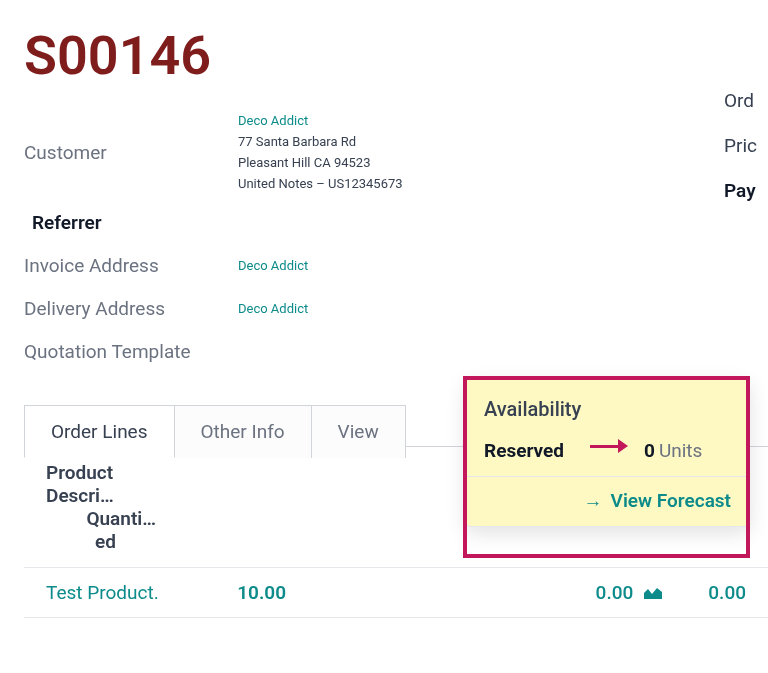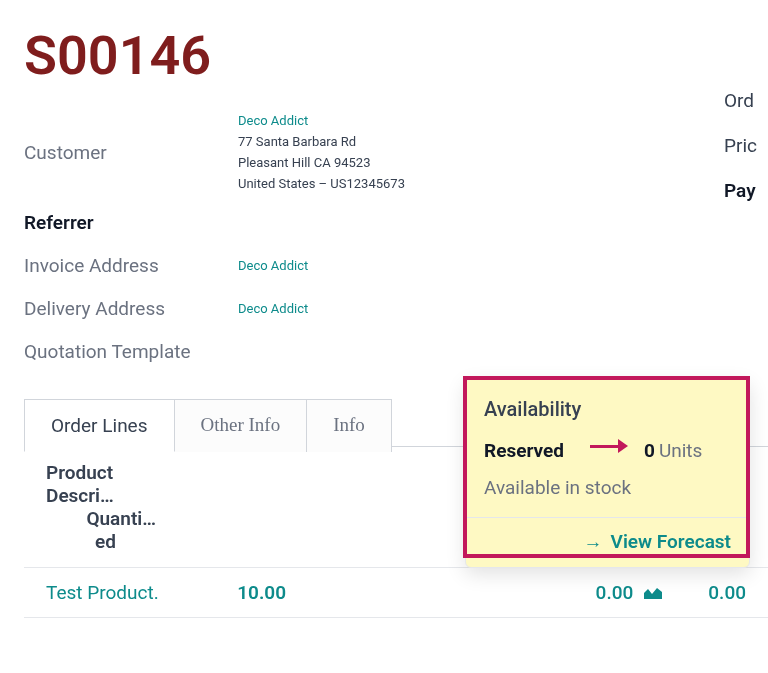--- a/index.html
+++ b/index.html
@@ -27,21 +27,21 @@
     display: flex;
     align-items: center;
     margin-bottom: 20px;
   }
   .form-label {
     width: 214px;
     color: #6b7280;
     font-size: 19px;
     flex-shrink: 0;
   }
-  .form-label.strong { color:#111827; font-weight:600; }
+  .form-label.strong { color:#111827; font-weight:600;margin-left:8px; }
   .form-value { font-size: 13px; }
   .link { color: #0d8b8b; cursor: pointer; }
   .addr-line { color:#374151; margin-top:6px; }
   .right-labels {
     position:absolute;
     right:0; top:89px;
     width:44px; overflow:hidden;
     font-size:19px; color:#374151;
   }
   .right-labels div{ margin-bottom:22px; white-space:nowrap;}
@@ -52,23 +52,23 @@
     margin-top:30px;
   }
   .tab {
     border:1px solid #d1d5db;
     border-bottom:none;
     padding:14px 26px;
     background:#fcfcfc;
     color:#6b7280;
     cursor:pointer;
     position:relative;
-    top:6px;
-  }
-  .tab + .tab{ border-left:none;font-family:Liberation Serif, serif;}
+    top:12px;
+  }
+  .tab + .tab{ border-left:none;}
   .tab.active{
     background:#fff;
     color:#374151;
     border-bottom:1px solid #fff;
   }
   .table-head {
     display:flex;
     padding:14px 0 14px 22px;
     border-bottom:1px solid #e5e7eb;
     font-weight:600;
@@ -130,21 +130,21 @@
 
 <div class="page">
   <h1>S00146</h1>
 
   <div class="form-row">
     <div class="form-label">Customer</div>
     <div class="form-value">
       <div class="link">Deco Addict</div>
       <div class="addr-line">77 Santa Barbara Rd</div>
       <div class="addr-line">Pleasant Hill CA 94523</div>
-      <div class="addr-line">United States – US12345673</div>
+      <div class="addr-line">United Notes – US12345673</div>
     </div>
   </div>
 
   <div class="form-row">
     <div class="form-label strong">Referrer</div>
   </div>
 
   <div class="form-row">
     <div class="form-label">Invoice Address</div>
     <div class="form-value link">Deco Addict</div>
@@ -155,21 +155,21 @@
     <div class="form-value link">Deco Addict</div>
   </div>
 
   <div class="form-row">
     <div class="form-label">Quotation Template</div>
   </div>
 
   <div class="tabs">
     <div class="tab active">Order Lines</div>
     <div class="tab">Other Info</div>
-    <div class="tab">Info</div>
+    <div class="tab">View</div>
   </div>
 
   <div class="table-head">
     <div class="col-product">Product</div>
     <div class="col-desc">Descri…</div>
     <div class="col-qty">Quanti…</div>
     <div class="col-spacer"></div>
     <div class="col-hdr-right">ed</div>
   </div>
 
@@ -199,20 +199,19 @@
   <h3>Availability</h3>
   <div class="pop-row">
     <span class="pop-label">Reserved</span>
     <span class="arrow-mark">
         <span class="tail"></span>
         <span class="head"></span>
       </span>
     <span class="pop-value">0</span>
     <span class="pop-unit">Units</span>
   </div>
-  <div class="pop-stock">Available in stock</div>
   <div class="pop-divider"></div>
   <div class="forecast-link">
     <span class="arr">→</span><span>View Forecast</span>
   </div>
 </div>
 
 <div class="highlight-box"></div>
 
 </body></html>

